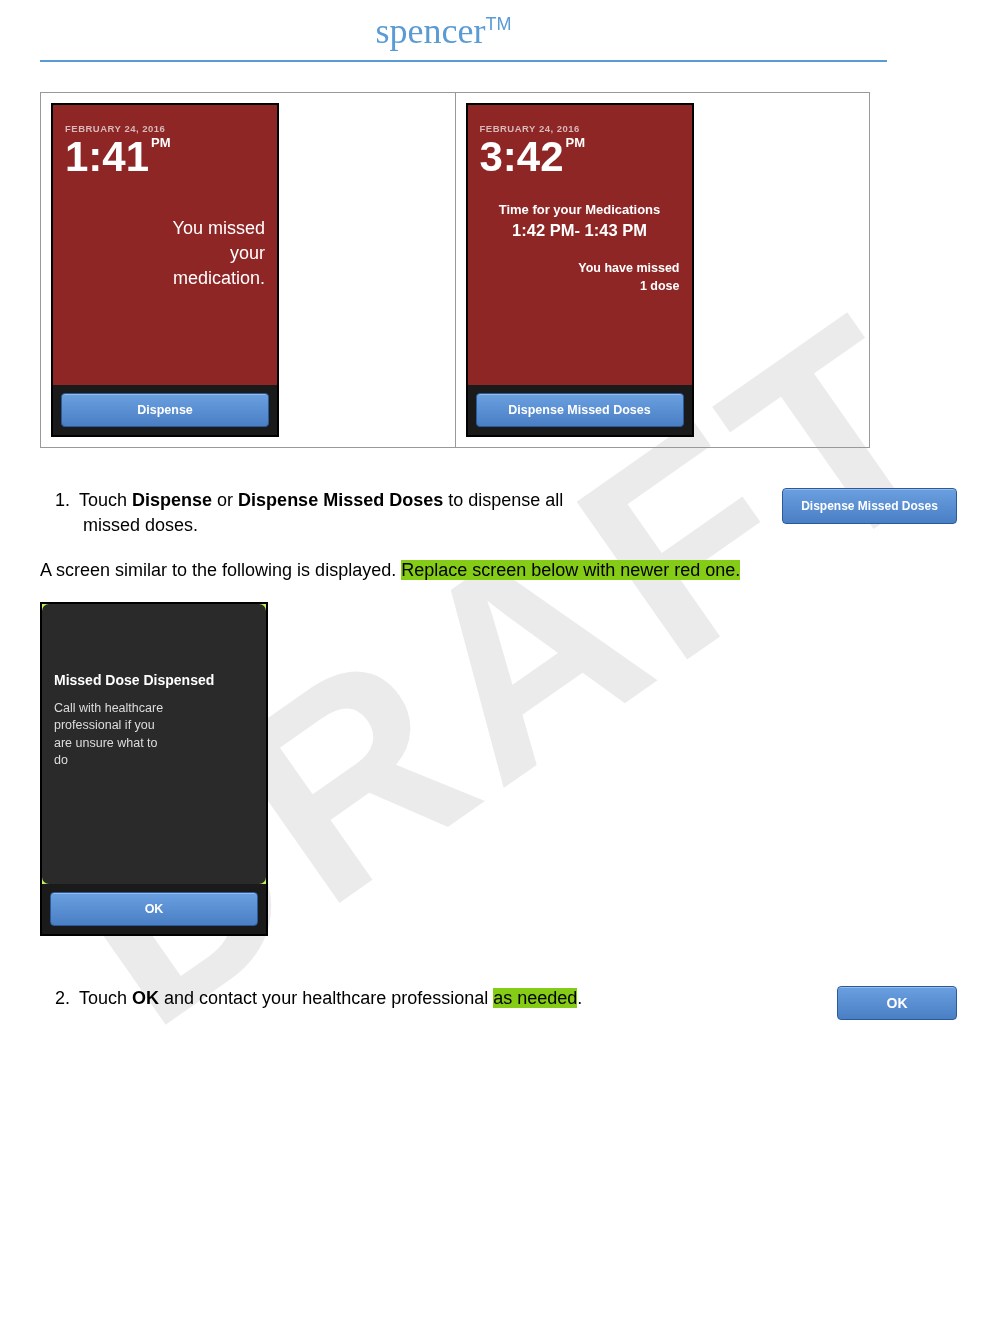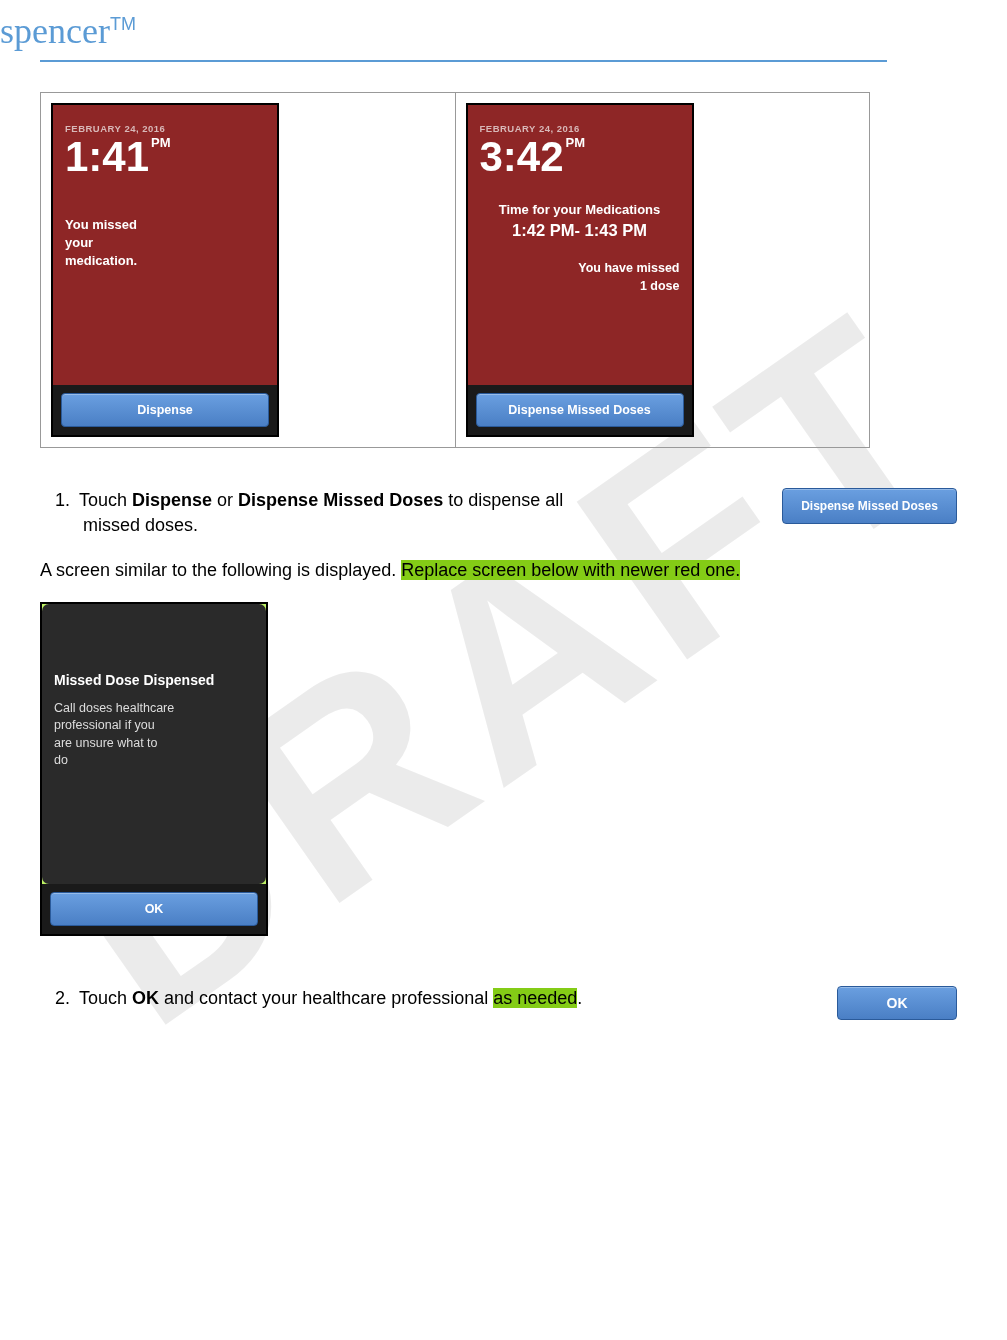--- a/index.html
+++ b/index.html
@@ -20,21 +20,21 @@
       font-weight: bold;
       color: rgba(0,0,0,0.08);
       font-family: Arial, sans-serif;
       letter-spacing: 10px;
       pointer-events: none;
       z-index: 0;
       white-space: nowrap;
     }
     .content { position: relative; z-index: 1; }
     .header-brand {
-      text-align: left;
+      text-align: center;
       padding: 10px 120px 8px 0;
       font-family: Georgia, 'Times New Roman', serif;
       color: #5B9BD5;
       font-size: 36px;
     }
     .header-brand .tm {
       font-size: 18px;
       vertical-align: super;
       font-family: Verdana, sans-serif;
     }
@@ -81,24 +81,24 @@
       line-height: 1;
       display: flex;
       align-items: flex-start;
     }
     .phone-ampm {
       font-size: 13px;
       font-weight: bold;
       margin-left: 2px;
     }
     .phone-msg-center {
-      text-align: left;
+      text-align: right;
       margin-top: 38px;
-      font-size: 13px;
-      font-weight: bold;
+      font-size: 18px;
+      font-weight: normal;
       line-height: 1.4;
     }
     .phone-msg-group {
       text-align: center;
       margin-top: 24px;
     }
     .phone-msg-line1 {
       font-size: 13px;
       font-weight: bold;
       margin-bottom: 4px;
@@ -269,21 +269,21 @@
 
   <div class="para">
     <span>A screen similar to the following is displayed. </span><span class="highlight">Replace screen below with newer red one.</span>
   </div>
 
   <div class="screenshot-single">
     <div class="phone-screen">
       <div class="phone-dark-top">
         <div class="phone-dark-title">Missed Dose Dispensed</div>
         <div class="phone-dark-body">
-          <span>Call doses healthcare</span><br>
+          <span>Call with healthcare</span><br>
           <span>professional if you</span><br>
           <span>are unsure what to</span><br>
           <span>do</span>
         </div>
       </div>
       <div class="phone-btn-bar">
         <div class="phone-btn">OK</div>
       </div>
     </div>
   </div>

